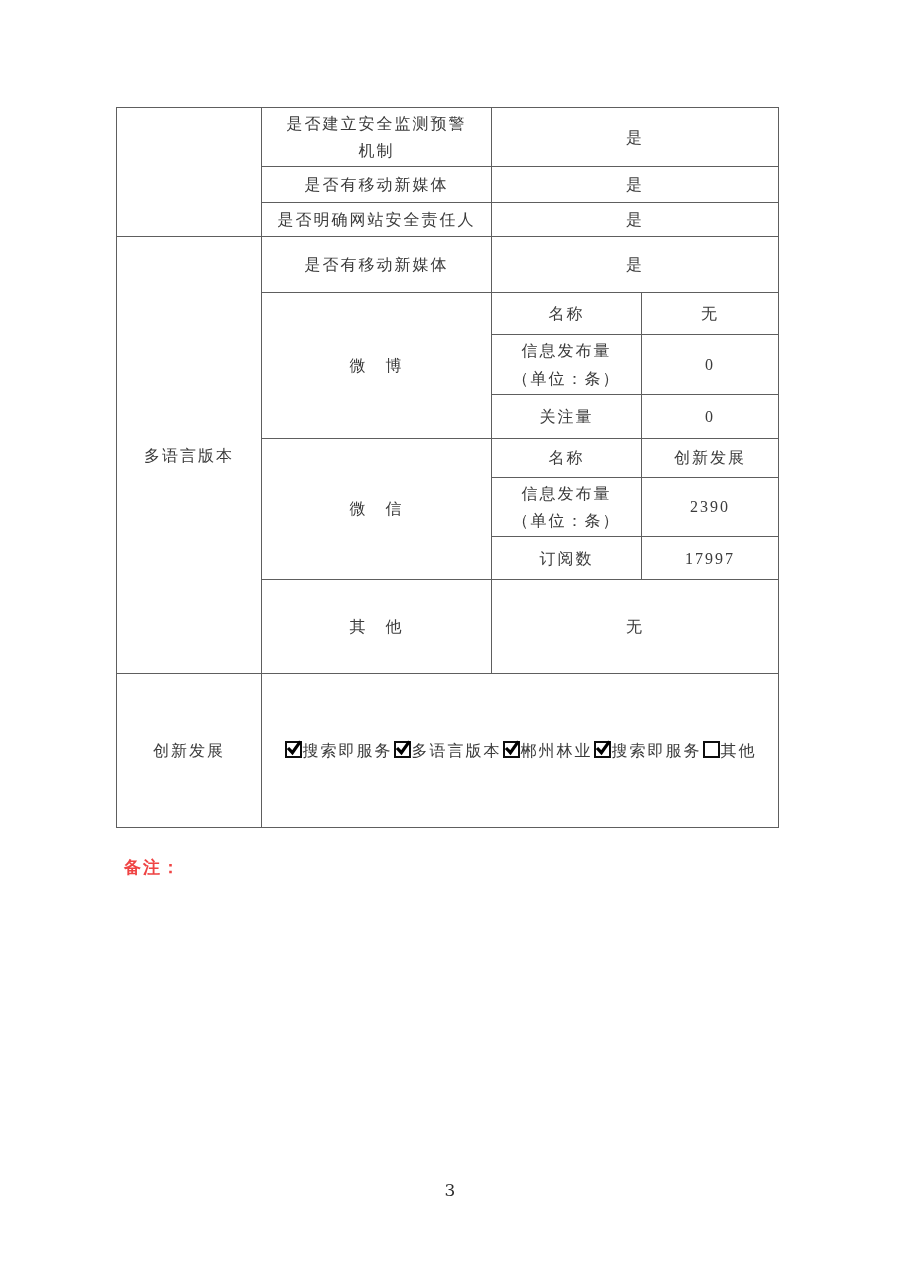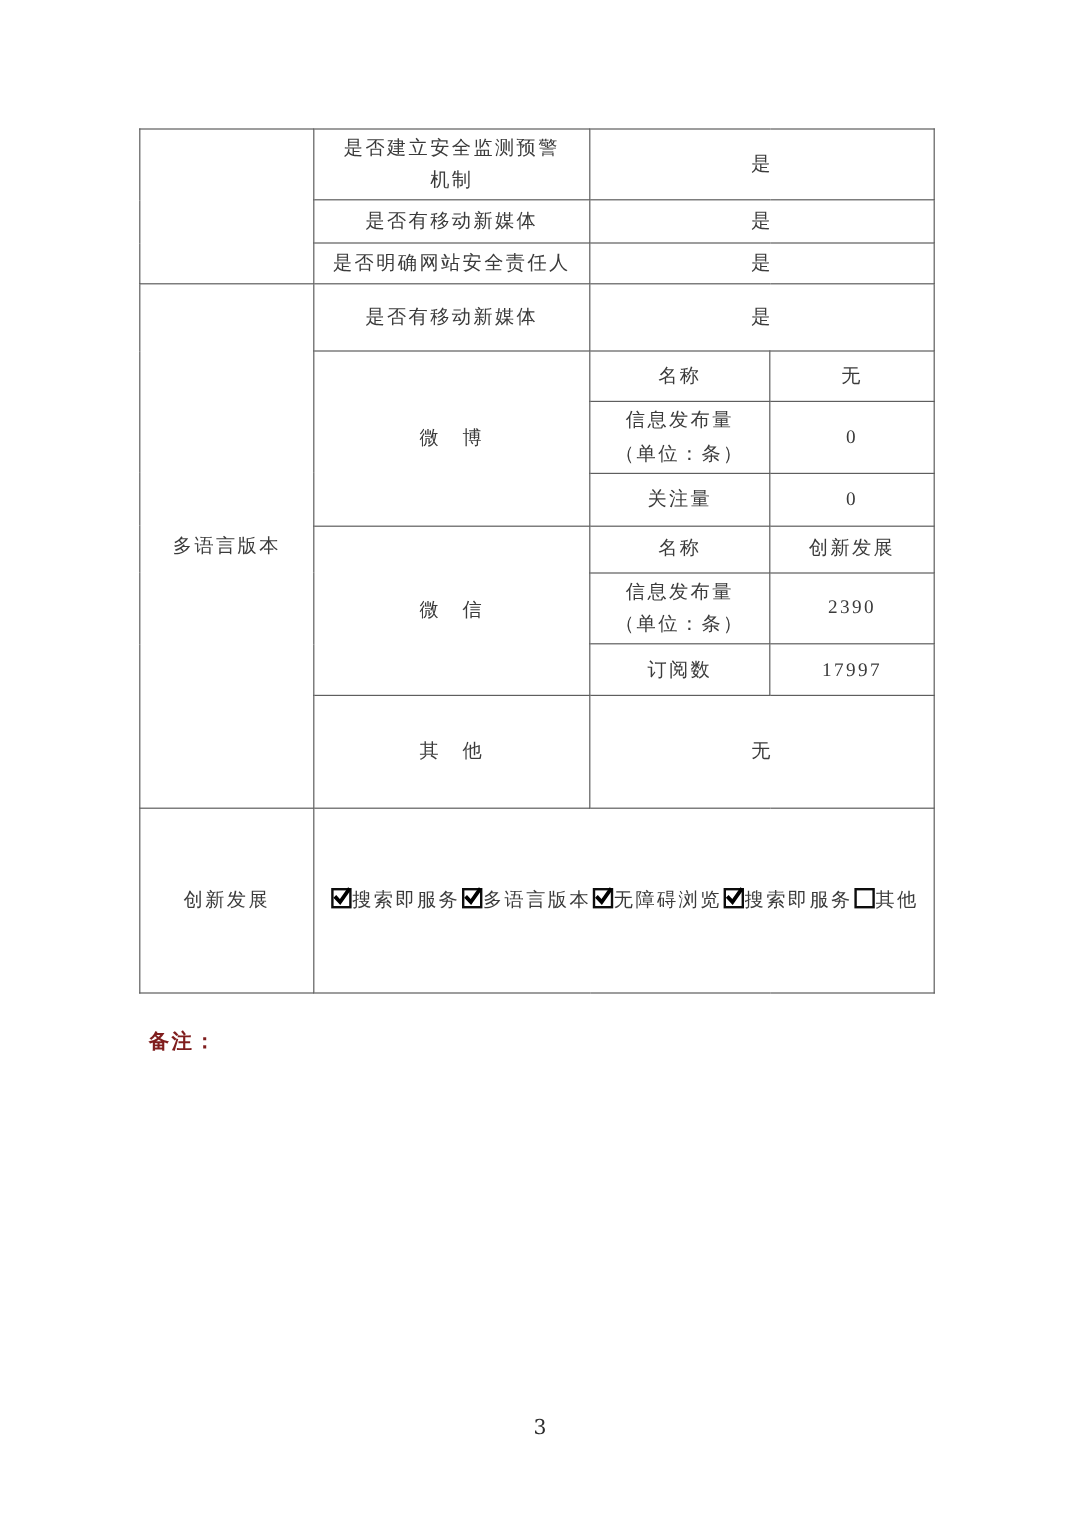--- a/index.html
+++ b/index.html
@@ -45,21 +45,21 @@
     border:2.6px solid #0d0d0d;
     background:#ffffff;
     vertical-align:-2px;
     margin:0 1px;
     position:relative;
   }
   .cb svg { display:none; position:absolute; left:-1px; top:-3px; width:16px; height:16px; }
   .cb.checked svg { display:block; }
   .remark {
     position:absolute; left:124px; top:856px;
-    font-size:17px; font-weight:bold; color:#7f1d1d;
+    font-size:17px; font-weight:bold; color:#ef4444;
     letter-spacing:2px;
     font-family:"DejaVu Sans","Liberation Sans",sans-serif;
   }
   .pageno {
     position:absolute; left:0; top:1180px; width:100%;
     text-align:center; font-size:17px; color:#2c2c2c;
   }
 </style>
 </head>
 <body>
@@ -131,21 +131,21 @@
       </tr>
 
       <tr style="height:154px">
         <td>创新发展</td>
         <td colspan="3" class="innov"><span class="opt"><span class="cb checked"><svg viewBox="0 0 12 12">
                   <polyline points="1.5,6 4.8,9.5 10.8,1" fill="none" stroke="#000" stroke-width="2.4"></polyline>
                 </svg></span><span>搜索即服务</span></span><span class="opt"><span class="cb checked"><svg viewBox="0 0 12 12">
                   <polyline points="1.5,6 4.8,9.5 10.8,1" fill="none" stroke="#000" stroke-width="2.4"></polyline>
                 </svg></span><span>多语言版本</span></span><span class="opt"><span class="cb checked"><svg viewBox="0 0 12 12">
                   <polyline points="1.5,6 4.8,9.5 10.8,1" fill="none" stroke="#000" stroke-width="2.4"></polyline>
-                </svg></span><span>无障碍浏览</span></span><span class="opt"><span class="cb checked"><svg viewBox="0 0 12 12">
+                </svg></span><span>郴州林业</span></span><span class="opt"><span class="cb checked"><svg viewBox="0 0 12 12">
                   <polyline points="1.5,6 4.8,9.5 10.8,1" fill="none" stroke="#000" stroke-width="2.4"></polyline>
                 </svg></span><span>搜索即服务</span></span><span class="opt"><span class="cb"></span><span>其他</span></span></td>
       </tr>
     </tbody>
   </table>
 
   <div class="remark">备注：</div>
   <div class="pageno">3</div>
 
 </div>

